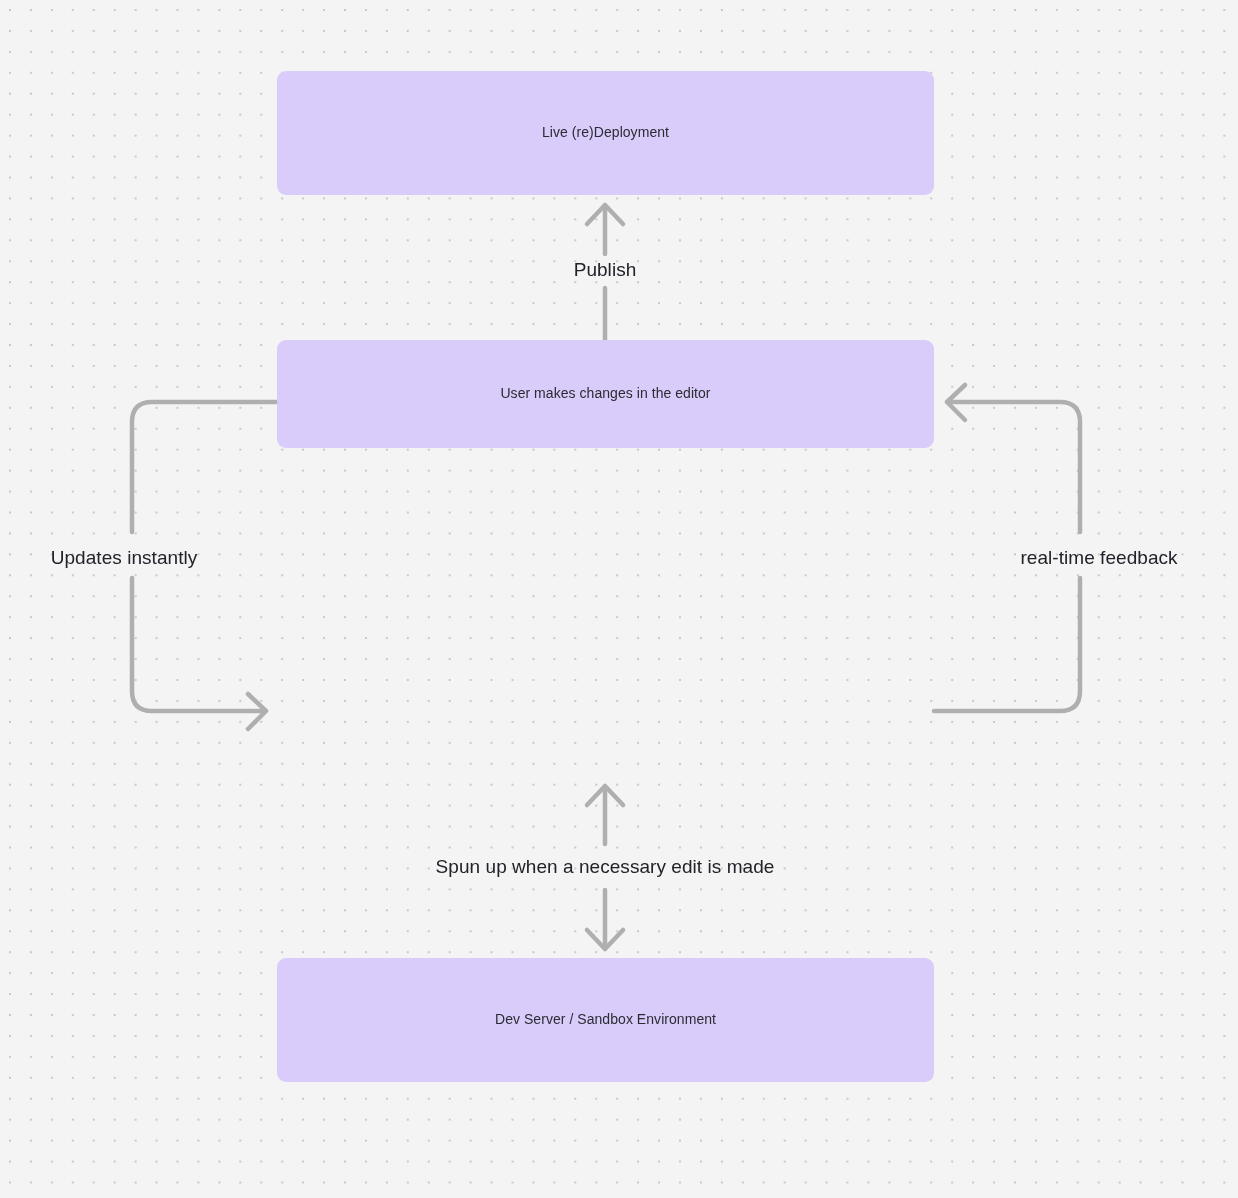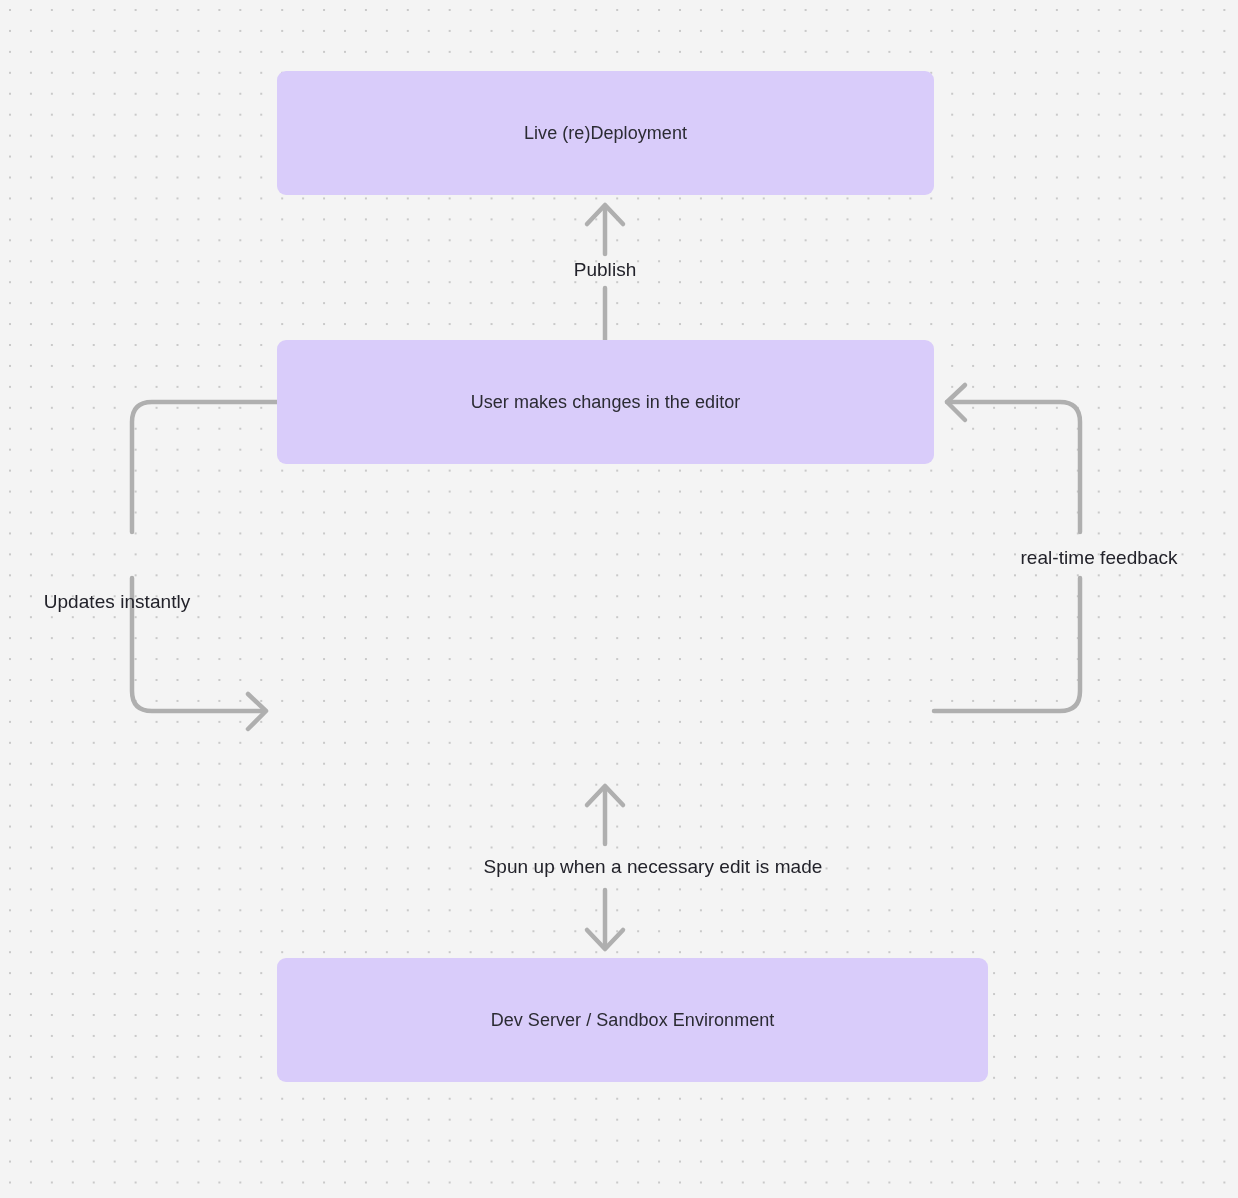--- a/index.html
+++ b/index.html
@@ -30,45 +30,45 @@
   .node {
     position: absolute;
     background: #d9ccfa;
     border-radius: 9px;
     display: flex;
     align-items: center;
     justify-content: center;
     box-sizing: border-box;
   }
   .node-label {
-    font-size: 18px;
+    font-size: 14px;
     color: #2b2b33;
     letter-spacing: 0.05px;
     line-height: 1.25;
     text-align: center;
     white-space: nowrap;
   }
   .edge-label {
     position: absolute;
     font-size: 19px;
     color: #22222a;
     letter-spacing: 0.05px;
     white-space: nowrap;
     transform: translate(-50%, -50%);
     text-align: center;
   }
   #node-live        { left: 277px; top: 71px;  width: 657px; height: 124px; }
-  #node-user-edit   { left: 277px; top: 340px; width: 657px; height: 124px; }
+  #node-user-edit   { left: 277px; top: 340px; width: 657px; height: 108px; }
   #node-preview     { left: 277px; top: 649px; width: 657px; height: 124px; }
-  #node-dev-server  { left: 277px; top: 958px; width: 711px; height: 124px; }
+  #node-dev-server  { left: 277px; top: 958px; width: 657px; height: 124px; }
 
   #label-publish        { left: 605px;  top: 270px; }
-  #label-updates        { left: 117px;  top: 558px; margin-top: 44px; }
+  #label-updates        { left: 124px;  top: 558px; }
   #label-realtime       { left: 1079px; top: 558px; margin-left: 20px; }
-  #label-spunup         { left: 605px;  top: 867px; margin-left: 48px; }
+  #label-spunup         { left: 605px;  top: 867px; }
 </style>
 </head>
 <body>
 
 <div id="canvas">
 
   <svg id="edges" width="1238" height="1198" viewBox="0 0 1238 1198" fill="none" xmlns="http://www.w3.org/2000/svg">
     <g stroke="#afafaf" stroke-width="4.5" stroke-linecap="round" stroke-linejoin="round" fill="none">
 
       <g>

